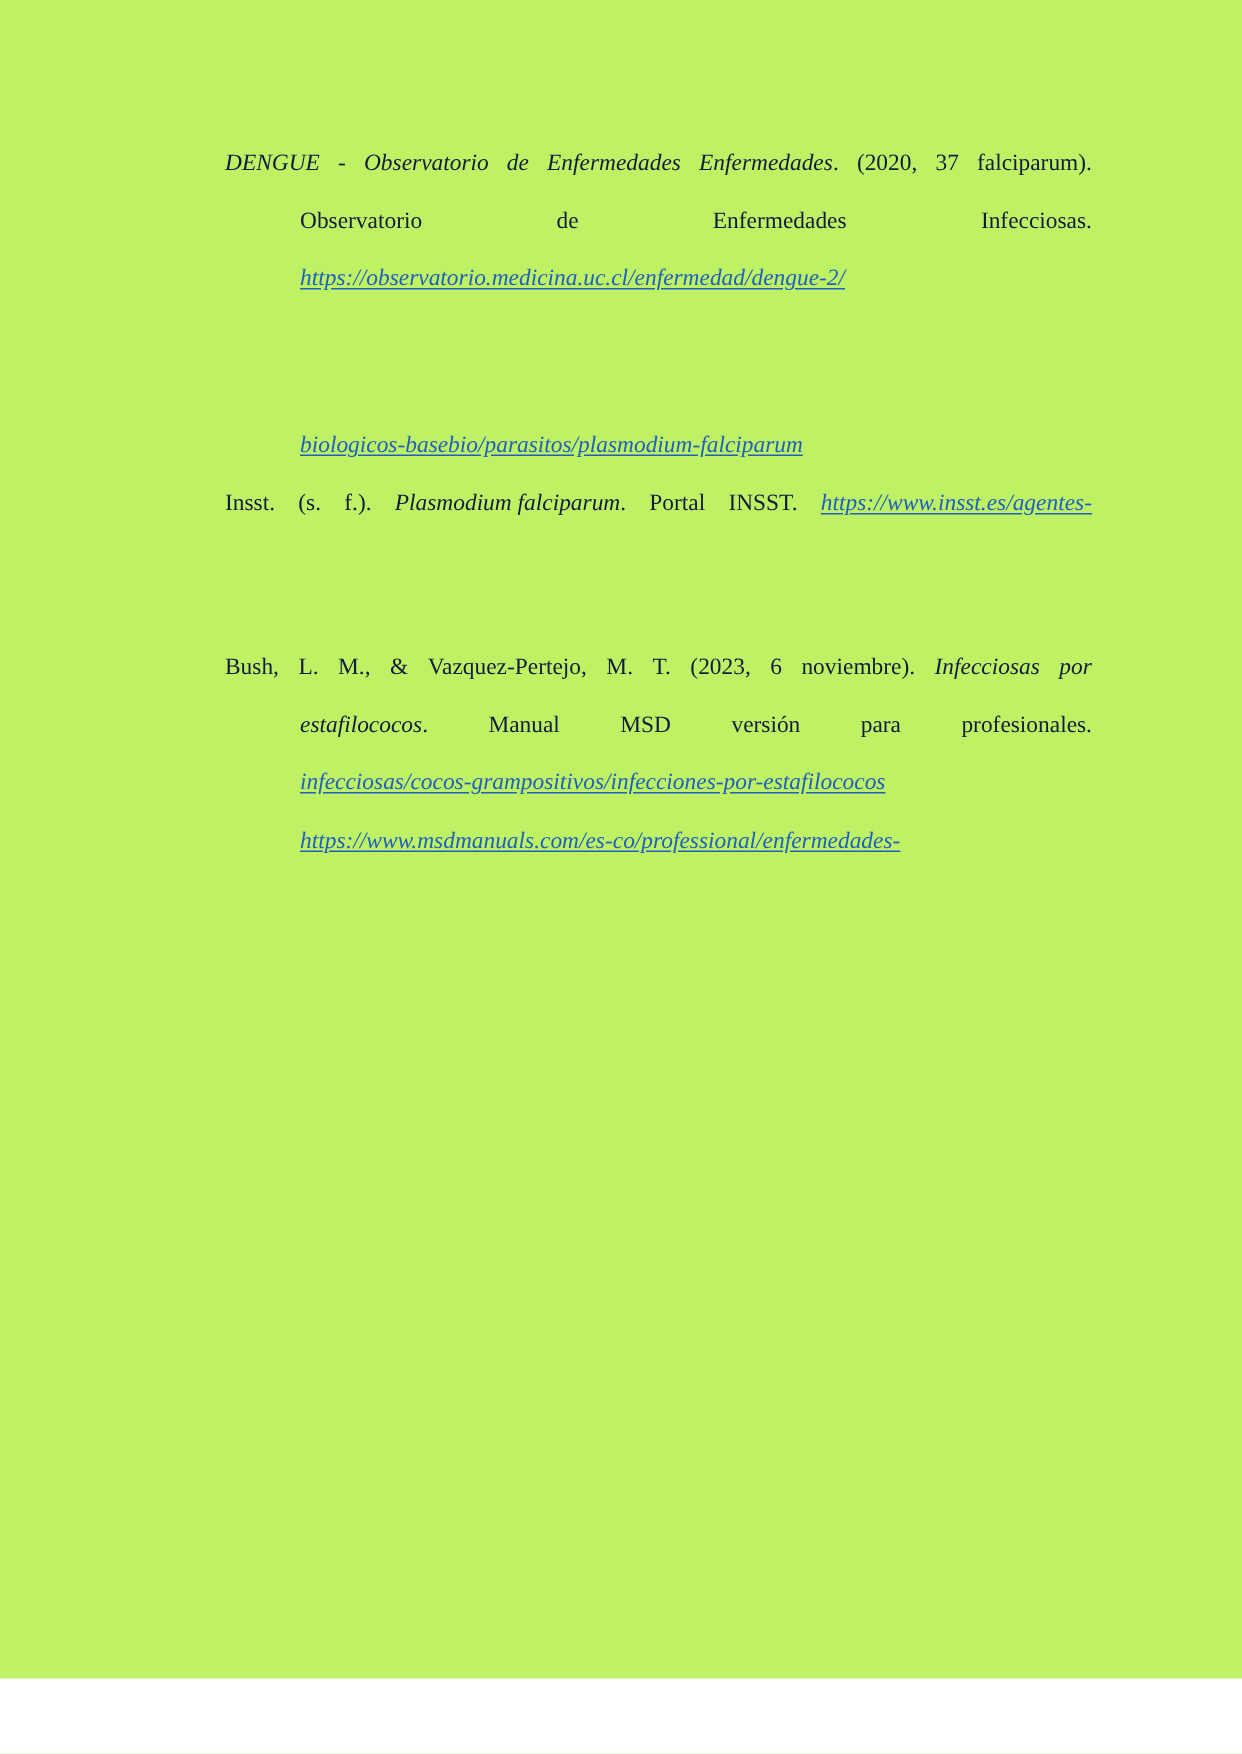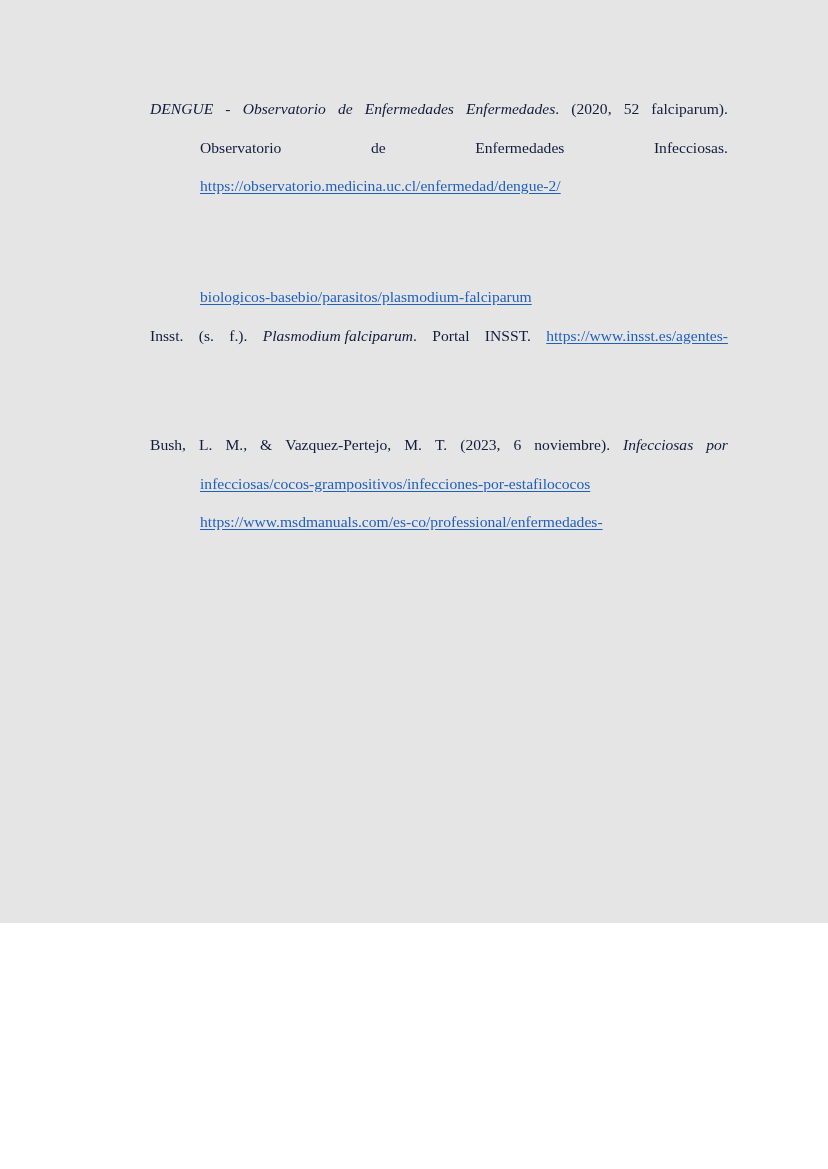--- a/index.html
+++ b/index.html
@@ -1,52 +1,52 @@
 <!DOCTYPE html>
 <html><head>
   <meta charset="utf-8">
   <style>
     html, body { margin: 0; padding: 0; background: #ffffff; }
     body {
       width: 828px; height: 1169px; position: relative; overflow: hidden;
       font-family: "Liberation Serif", "DejaVu Serif", serif;
       color: #121c3c;
     }
-    .page { position: absolute; left: 0; top: 0; width: 828px; height: 923px; background: #e5e5e5; }
+    .page { position: absolute; left: 0; top: 0; width: 828px; height: 1119px; background: #bef264; }
     .ref {
       position: absolute;
       left: 150px;
       width: 578px;
       font-size: 15.6px;
       line-height: 38.5px;
       text-align: justify;
     }
     .line { display: block; white-space: nowrap; height: 38.5px; }
     .line.justify {
       display: flex; justify-content: space-between; white-space: nowrap;
     }
     .indent { padding-left: 50px; }
     i { font-style: italic; }
-    a.link { color: #1f5fbf; text-decoration: underline; text-underline-offset: 2px; }
+    a.link { color: #1f5fbf; text-decoration: underline; text-underline-offset: 2px; font-style: italic; }
   </style>
 </head>
 <body>
 
 <div class="page">
 
   <div class="ref" style="top:90px;">
     <span class="line justify">
       <i>DENGUE</i>
       <i>-</i>
       <i>Observatorio</i>
       <i>de</i>
       <i>Enfermedades</i>
       <span><i id="dengue-infecciosas">Enfermedades</i><span id="dengue-dot">.</span></span>
       <span>(2020,</span>
-      <span>52</span>
+      <span>37</span>
       <span>falciparum).</span>
     </span>
     <span class="line justify indent">
       <span>Observatorio</span>
       <span>de</span>
       <span>Enfermedades</span>
       <span>Infecciosas.</span>
     </span>
     <span class="line indent">
       <a class="link">https://observatorio.medicina.uc.cl/enfermedad/dengue-2/</a>
@@ -76,20 +76,28 @@
       <span>&amp;</span>
       <span>Vazquez-Pertejo,</span>
       <span>M.</span>
       <span>T.</span>
       <span>(2023,</span>
       <span>6</span>
       <span>noviembre).</span>
       <i>Infecciosas</i>
       <i>por</i>
     </span>
+    <span class="line justify indent">
+      <span><i>estafilococos</i>.</span>
+      <span>Manual</span>
+      <span>MSD</span>
+      <span>versión</span>
+      <span>para</span>
+      <span>profesionales.</span>
+    </span>
     <span class="line indent">
       <a class="link">infecciosas/cocos-grampositivos/infecciones-por-estafilococos</a>
     </span>
     <span class="line indent">
       <a class="link">https://www.msdmanuals.com/es-co/professional/enfermedades-</a>
     </span>
   </div>
 
 </div>
 

